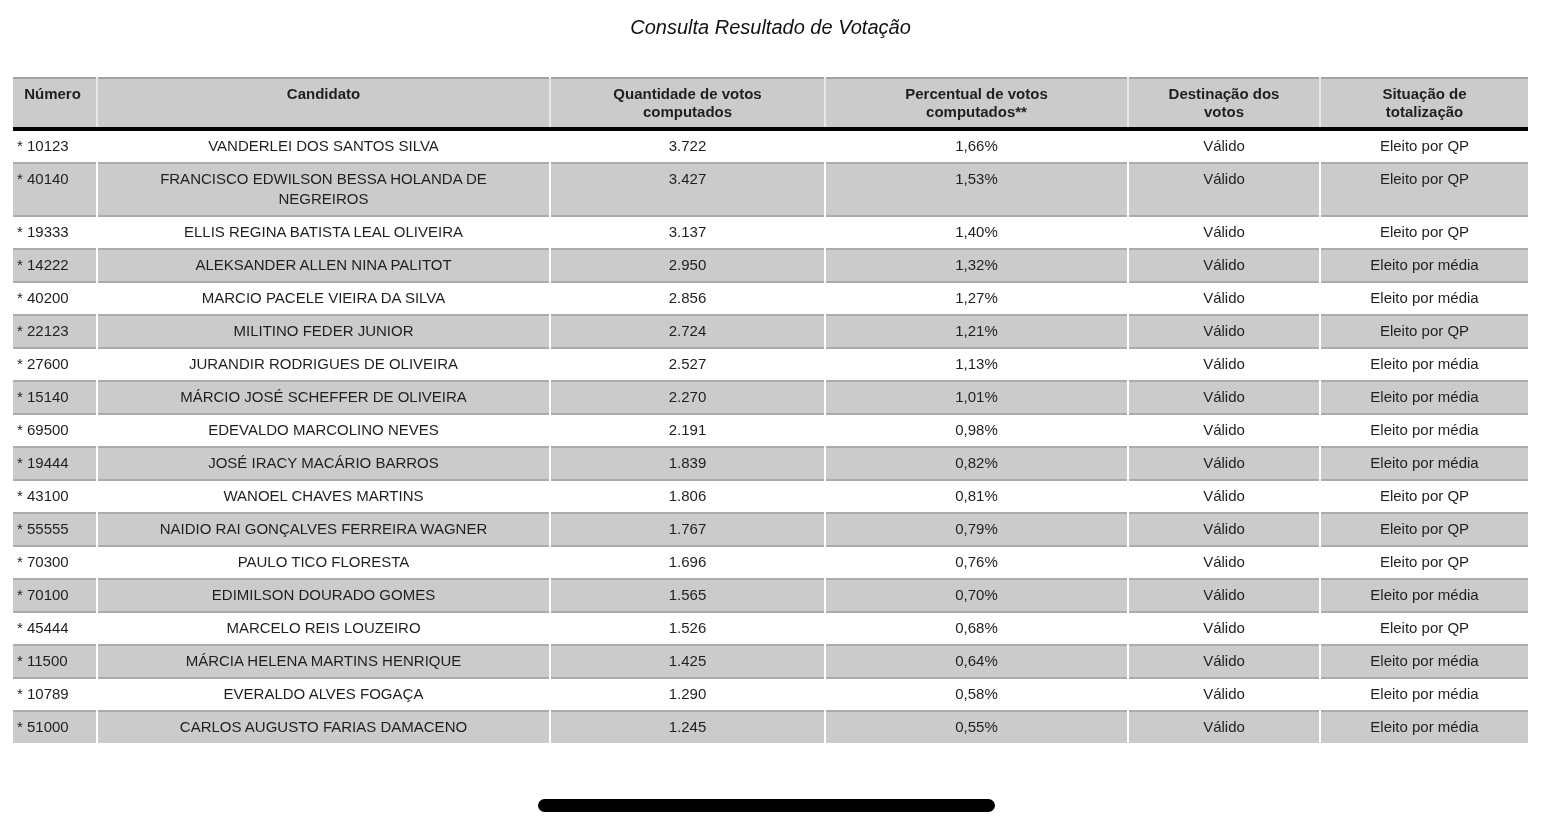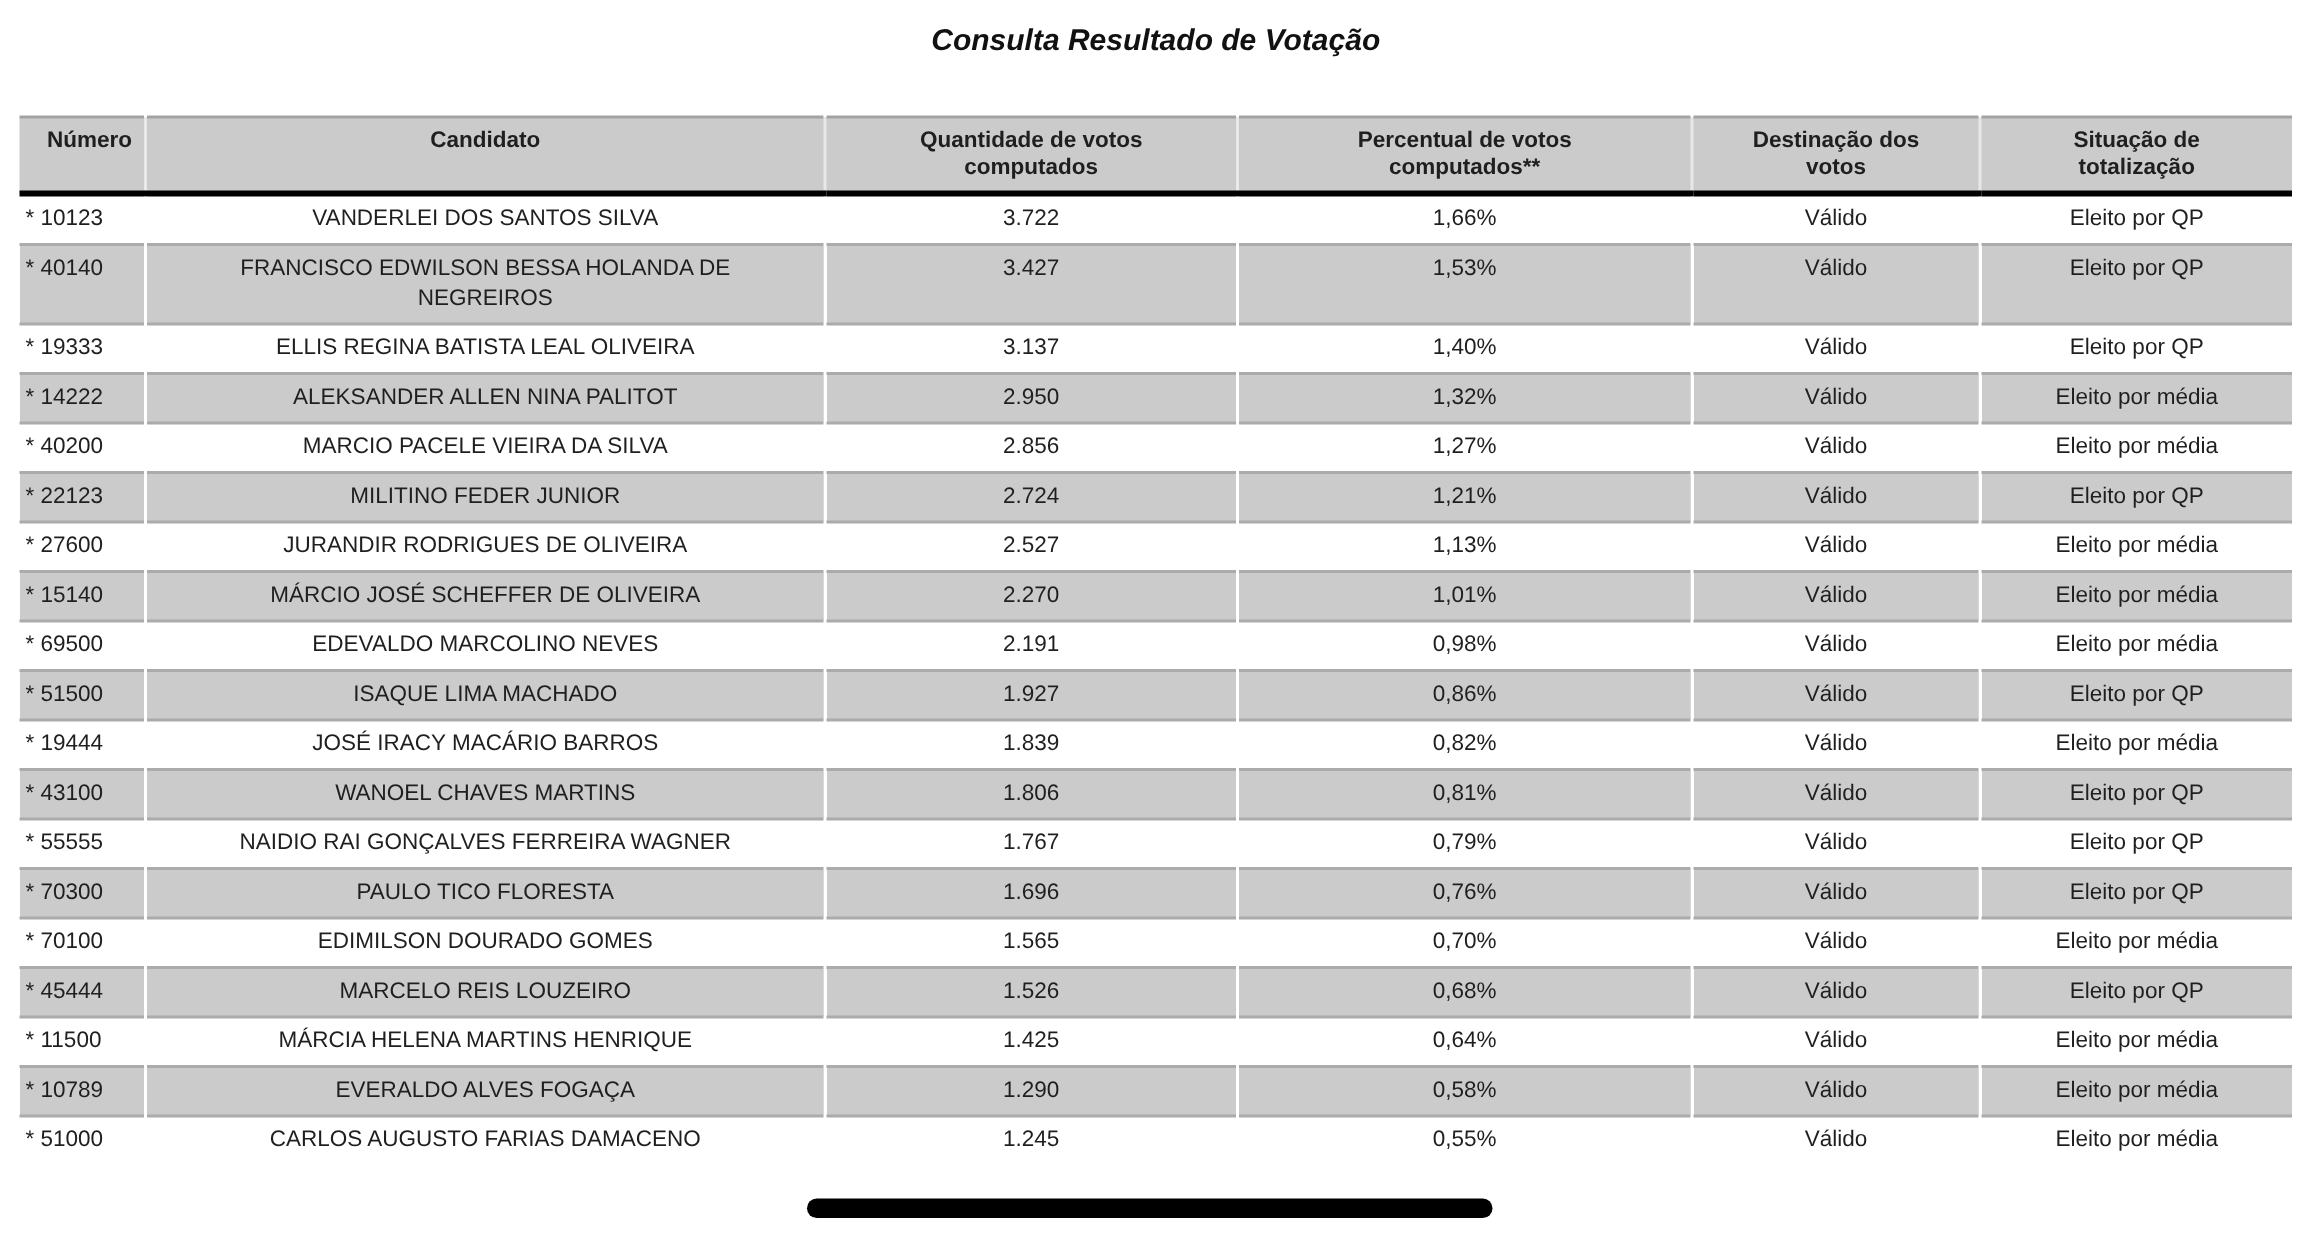--- a/index.html
+++ b/index.html
@@ -5,21 +5,21 @@
   html,body{margin:0;padding:0;background:#ffffff;}
   body{
     width:1542px;height:828px;position:relative;overflow:hidden;
     font-family:"Liberation Sans","DejaVu Sans",sans-serif;
     color:#1f1f1f;
     -webkit-font-smoothing:antialiased;
   }
   .page-title{
     position:absolute;top:16px;left:13px;width:1515px;
     text-align:center;
-    font-size:20px;font-weight:bold;font-style:italic;
+    font-size:20px;font-weight:normal;font-style:italic;
     color:#111;
   }
   table.results{
     position:absolute;left:13px;top:77px;
     width:1515px;
     border-collapse:collapse;
     table-layout:fixed;
     border-top:2px solid #a3a3a3;
   }
   col.c-numero{width:84px;}
@@ -30,21 +30,21 @@
   col.c-situacao{width:208px;}
   thead th{
     background:var(--header-bg,#cbcbcb);
     font-size:15px;font-weight:bold;
     line-height:18px;
     padding:6px 8px;
     vertical-align:top;
     white-space:pre-line;
     border-bottom:4px solid #000;
   }
-  thead th.th-numero{text-align:right;padding-left:4px;margin-top:44px;}
+  thead th.th-numero{text-align:center;padding-left:4px;margin-top:44px;}
   thead th + th{border-left:2px solid rgba(255,255,255,0.55);}
   tbody td{
     font-size:15px;
     line-height:20px;
     padding:5px 10px 6px;
     vertical-align:top;
     text-align:center;
     border-top:2px solid #ababab;
     overflow:hidden;
   }
@@ -156,28 +156,20 @@
       </tr>
       <tr>
         <td class="cell-numero">* 69500</td>
         <td class="cell-candidato">EDEVALDO MARCOLINO NEVES</td>
         <td class="cell-votos">2.191</td>
         <td class="cell-percentual">0,98%</td>
         <td class="cell-destinacao">Válido</td>
         <td class="cell-situacao">Eleito por média</td>
       </tr>
       <tr>
-        <td class="cell-numero">* 51500</td>
-        <td class="cell-candidato">ISAQUE LIMA MACHADO</td>
-        <td class="cell-votos">1.927</td>
-        <td class="cell-percentual">0,86%</td>
-        <td class="cell-destinacao">Válido</td>
-        <td class="cell-situacao">Eleito por QP</td>
-      </tr>
-      <tr>
         <td class="cell-numero">* 19444</td>
         <td class="cell-candidato">JOSÉ IRACY MACÁRIO BARROS</td>
         <td class="cell-votos">1.839</td>
         <td class="cell-percentual">0,82%</td>
         <td class="cell-destinacao">Válido</td>
         <td class="cell-situacao">Eleito por média</td>
       </tr>
       <tr>
         <td class="cell-numero">* 43100</td>
         <td class="cell-candidato">WANOEL CHAVES MARTINS</td>

